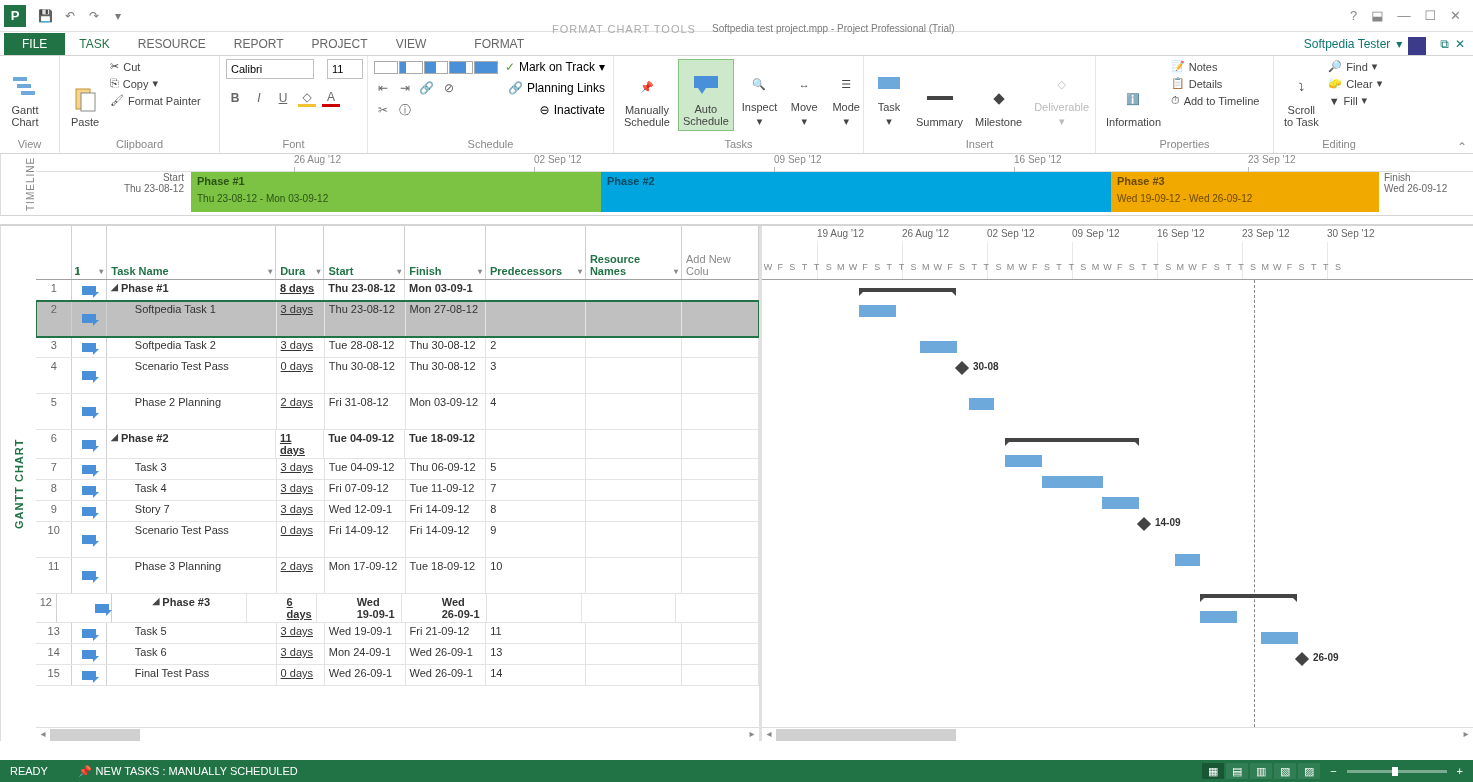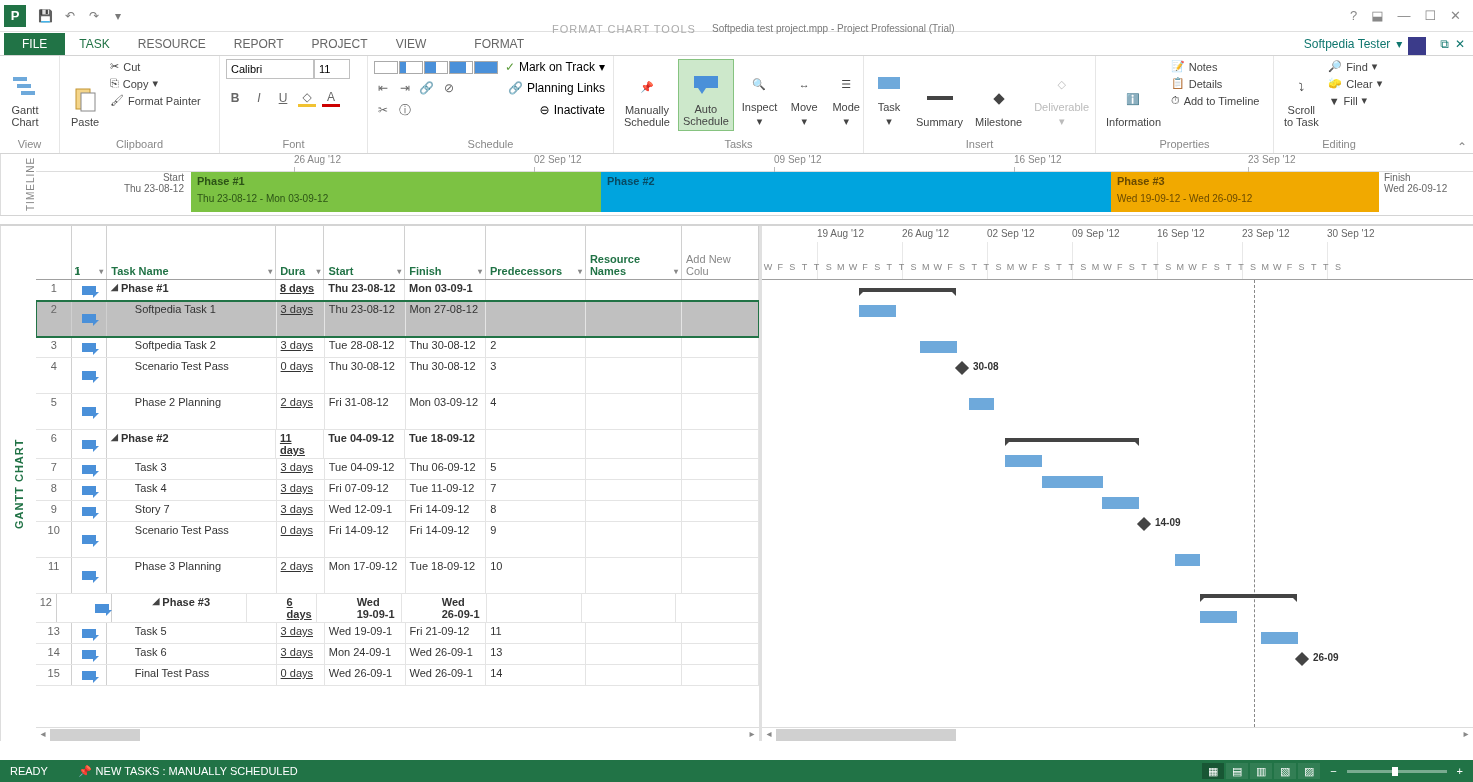--- a/index.html
+++ b/index.html
@@ -196,21 +196,21 @@
             <span>🖌</span>
             <span>Format Painter</span>
           </div>
       </div>
     </div>
     <div class="ribbon-group-label">Clipboard</div>
   </div>
 
   <div class="ribbon-group" style="width:148px">
     <div class="rg-content" style="flex-direction:column;gap:6px">
-      <div style="display:flex;gap:0">
+      <div style="display:flex;gap:13px">
         <input class="font-name" value="Calibri" style="">
         <input class="font-size" value="11" style="">
       </div>
       <div class="font-btns">
         <div class="fb">
             <b>B</b>
           </div>
         <div class="fb">
             <i>I</i>
           </div>

